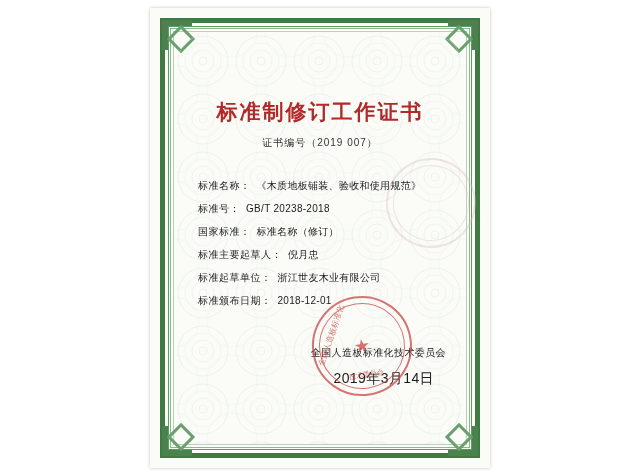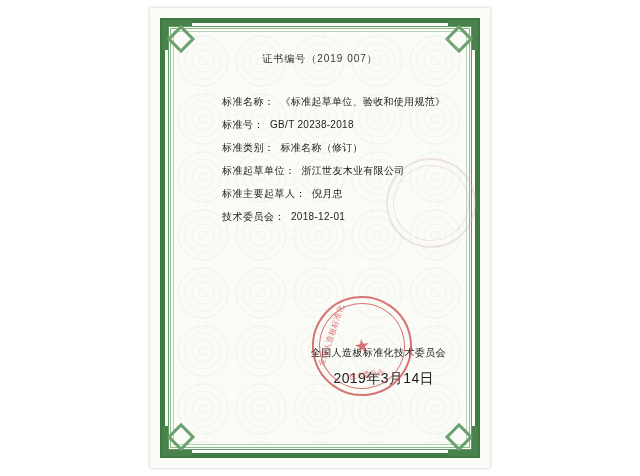--- a/index.html
+++ b/index.html
@@ -130,21 +130,20 @@
     display: flex;
     align-items: baseline;
     margin-bottom: 11px;
     font-size: 10px;
     color: #1b1b1b;
     line-height: 1.2;
   }
   .field-label {
     white-space: nowrap;
     letter-spacing: 0.5px;
-    margin-left: 24px;
   }
   .field-value {
     margin-left: 6px;
     letter-spacing: 0.3px;
   }
 
   .issuer {
     position: absolute;
     right: 10px;
     bottom: 74px;
@@ -283,53 +282,54 @@
           <circle cx="58" cy="58" r="25" fill="none" stroke="#dcebda" stroke-width="0.5"></circle>
         </pattern>
       </defs>
       <rect x="0" y="0" width="292" height="412" fill="url(#rosette)"></rect>
     </svg>
 
     <div class="watermark-seal"></div>
 
     <div class="content">
 
+      <div class="cert-title">标准制修订工作证书</div>
 
       <div class="cert-number">证书编号（2019 007）</div>
 
       <div class="fields">
 
         <div class="field-row">
           <span class="field-label">标准名称：</span>
-          <span class="field-value">《标准起草单位、验收和使用规范》</span>
+          <span class="field-value">《木质地板铺装、验收和使用规范》</span>
         </div>
 
         <div class="field-row">
           <span class="field-label">标准号：</span>
           <span class="field-value">GB/T 20238-2018</span>
         </div>
 
         <div class="field-row">
-          <span class="field-label">标准类别：</span>
+          <span class="field-label">国家标准：</span>
           <span class="field-value">标准名称（修订）</span>
+        </div>
+
+        <div class="field-row">
+          <span class="field-label">标准主要起草人：</span>
+          <span class="field-value">倪月忠</span>
         </div>
 
         <div class="field-row">
           <span class="field-label">标准起草单位：</span>
           <span class="field-value">浙江世友木业有限公司</span>
         </div>
 
-        <div class="field-row">
-          <span class="field-label">标准主要起草人：</span>
-          <span class="field-value">倪月忠</span>
-        </div>
-
-
-        <div class="field-row">
-          <span class="field-label">技术委员会：</span>
+
+        <div class="field-row">
+          <span class="field-label">标准颁布日期：</span>
           <span class="field-value">2018-12-01</span>
         </div>
 
       </div>
 
       <div class="issuer">全国人造板标准化技术委员会</div>
 
       <div class="issue-date">2019年3月14日</div>
 
       <div class="seal">

